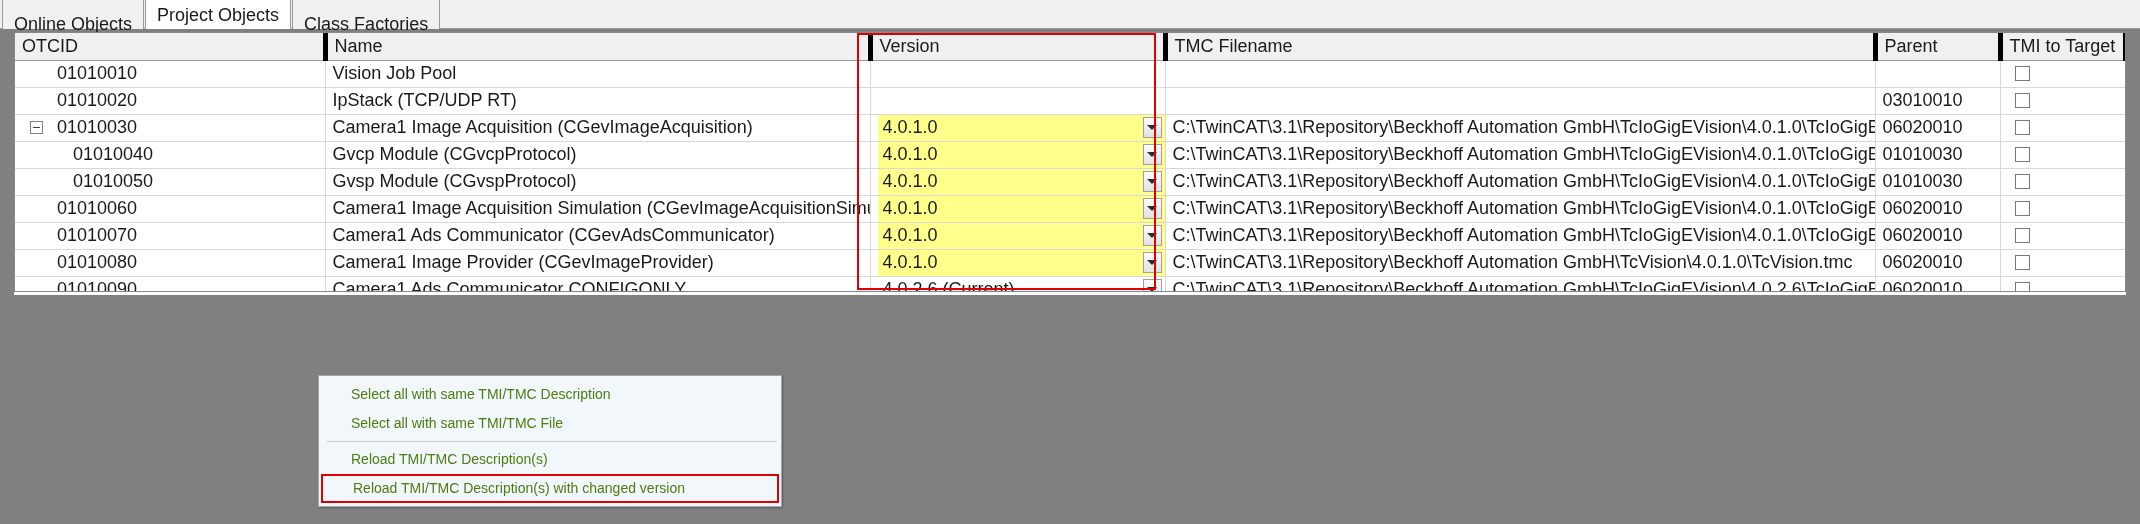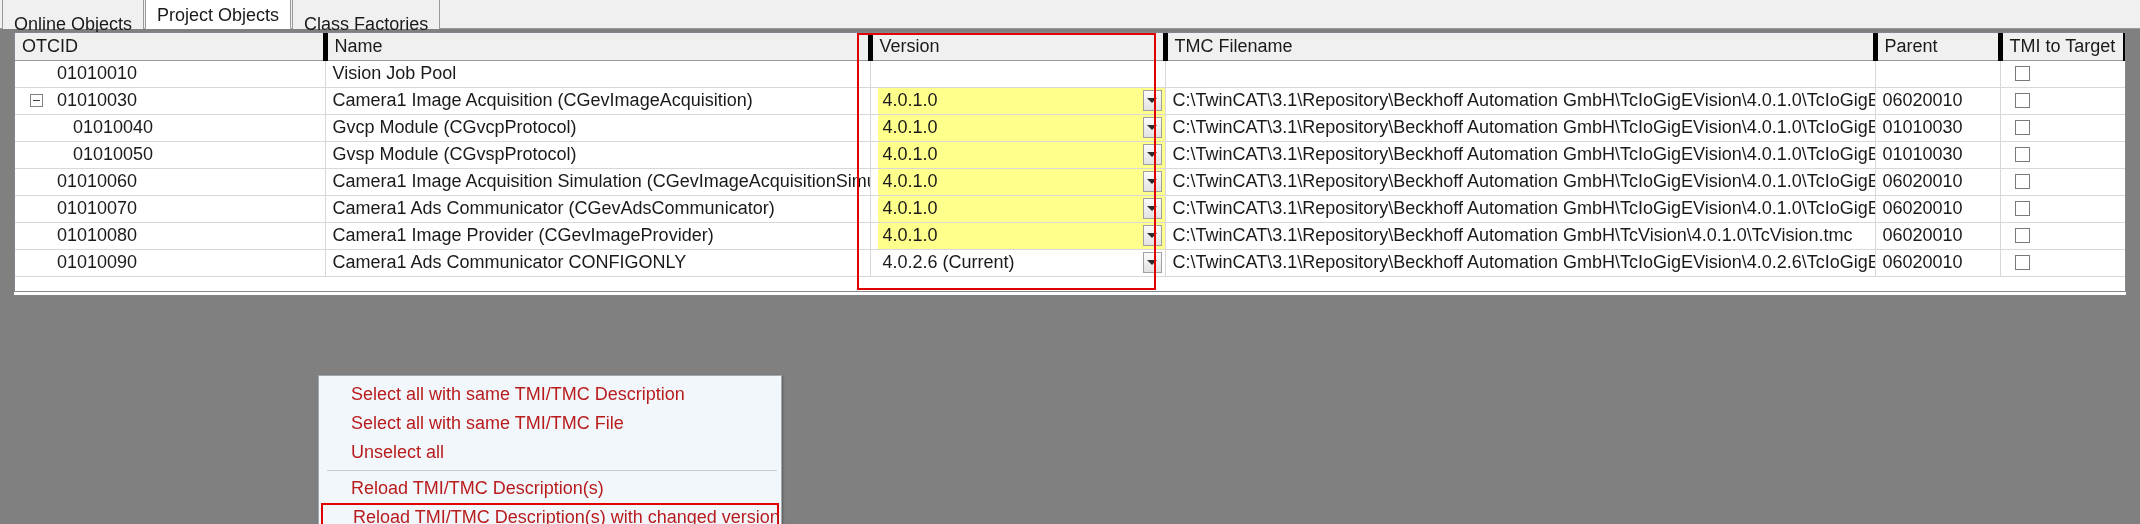--- a/index.html
+++ b/index.html
@@ -201,22 +201,22 @@
     border: 1px solid #a0a8b0;
     box-sizing: border-box;
     padding: 4px 0 3px 0;
     z-index: 20;
     box-shadow: 1px 1px 2px rgba(0,0,0,0.28);
   }
   .ctxitem {
     height: 29px;
     line-height: 29px;
     padding-left: 32px;
-    font-size: 18px;
-    color: #b91c1c;
+    font-size: 14px;
+    color: #4d7c0f;
     white-space: nowrap;
     box-sizing: border-box;
     cursor: default;
   }
   .ctxitem.highlighted {
     border: 2px solid #e00000;
     line-height: 25px;
     margin: 0 2px;
     padding-left: 30px;
   }
@@ -283,20 +283,37 @@
           <td class="c-parent"></td>
           <td class="c-tmi tmicell">
             <div class="cbwrap">
               <span class="checkbox"></span>
             </div>
           </td>
         </tr>
         <tr>
           <td class="c-otcid otcidcell">
             <div class="otcid-inner">
+              <span class="twisty-spacer"></span>
+              <span class="otcid-text">01010020</span>
+            </div>
+          </td>
+          <td class="c-name">IpStack (TCP/UDP RT)</td>
+          <td class="c-version vercell"></td>
+          <td class="c-tmc"></td>
+          <td class="c-parent">03010010</td>
+          <td class="c-tmi tmicell">
+            <div class="cbwrap">
+              <span class="checkbox"></span>
+            </div>
+          </td>
+        </tr>
+        <tr>
+          <td class="c-otcid otcidcell">
+            <div class="otcid-inner">
               <span class="twisty"></span>
               <span class="otcid-text">01010030</span>
             </div>
           </td>
           <td class="c-name">Camera1 Image Acquisition (CGevImageAcquisition)</td>
           <td class="c-version vercell">
             <div class="combo">
               <span class="val">4.0.1.0</span>
               <span class="arrowbtn">
                 <span class="cav"></span>
@@ -460,17 +477,16 @@
 </div>
 
 <div class="redbox" id="version-redbox"></div>
 
 <div class="desktop"></div>
 <div class="panelstub"></div>
 
 <div class="ctxmenu" id="context-menu">
     <div class="ctxitem">Select all with same TMI/TMC Description</div>
     <div class="ctxitem">Select all with same TMI/TMC File</div>
-    <div class="ctxitem">Unselect all</div>
     <div class="ctxsep"></div>
     <div class="ctxitem">Reload TMI/TMC Description(s)</div>
     <div class="ctxitem highlighted">Reload TMI/TMC Description(s) with changed version</div>
   </div>
 
 </body></html>

